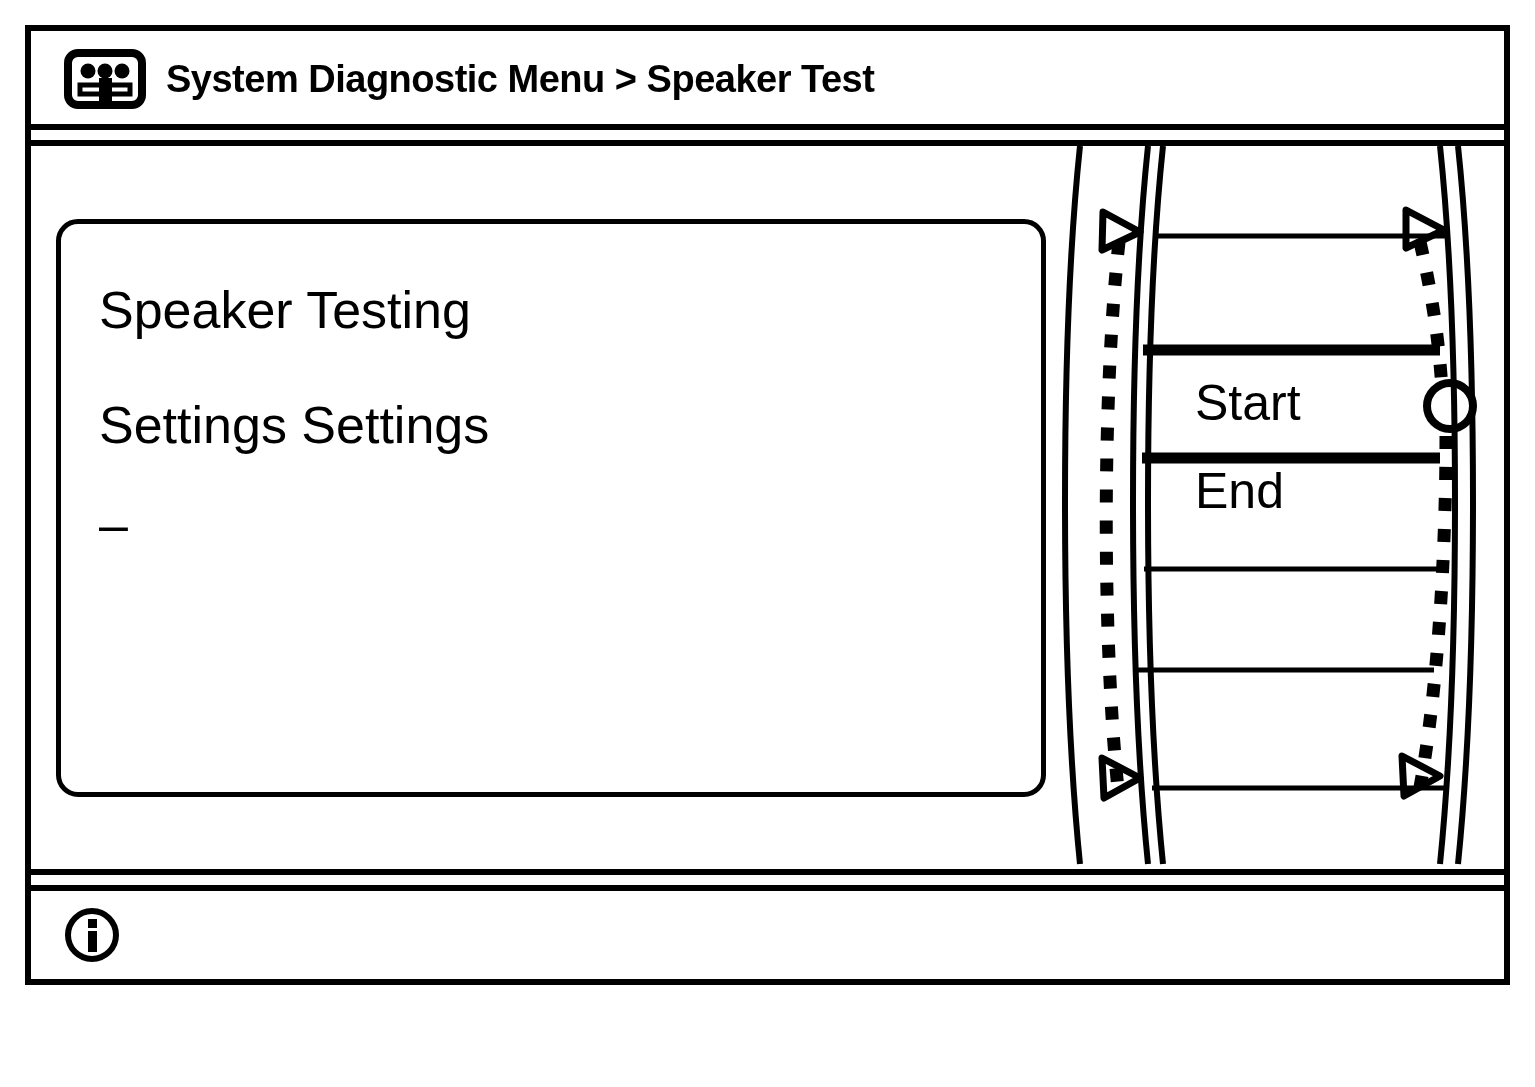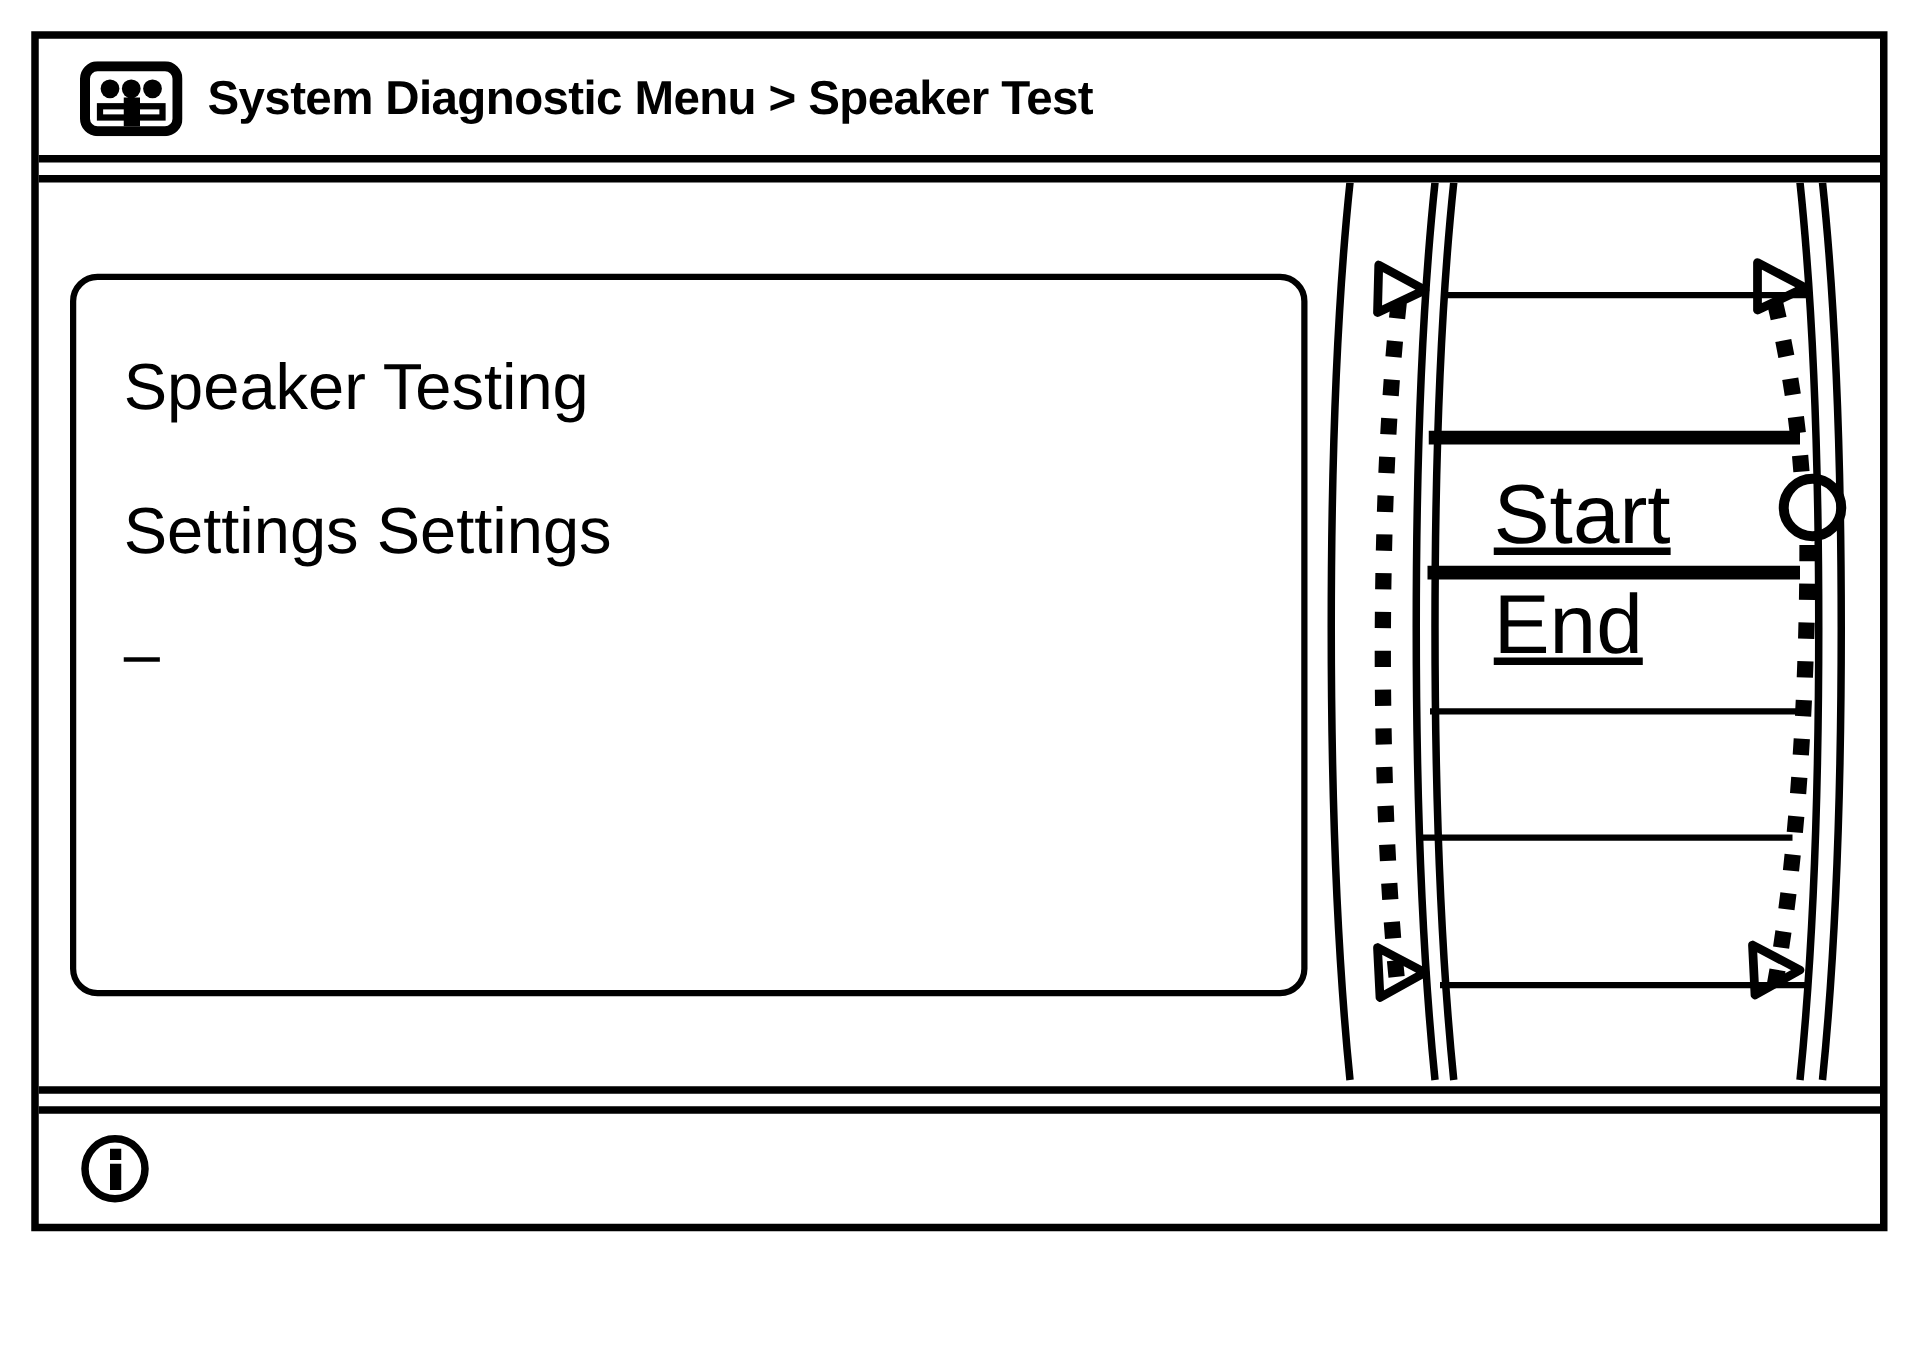--- a/index.html
+++ b/index.html
@@ -115,24 +115,23 @@
     top: 0px;
     width: 488px;
     height: 720px;
   }
   .curved-area svg {
     display: block;
   }
 
   .menu-label {
     position: absolute;
-    font-size: 67px;
-    line-height: 1;
-    white-space: nowrap;
-    text-decoration: underline;
+    font-size: 50px;
+    line-height: 1;
+    white-space: nowrap;
   }
   .menu-label.start { left: 1195px; top: 378px; }
   .menu-label.end   { left: 1195px; top: 466px; }
 
   
   .footer-rule {
     position: absolute;
     left: 31px;
     width: 1473px;
     height: 6px;

